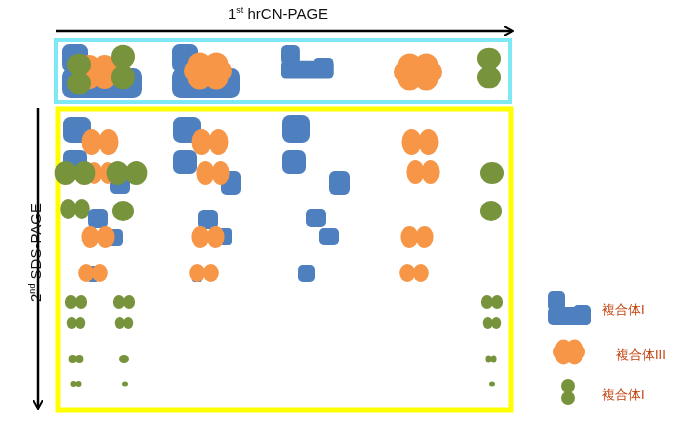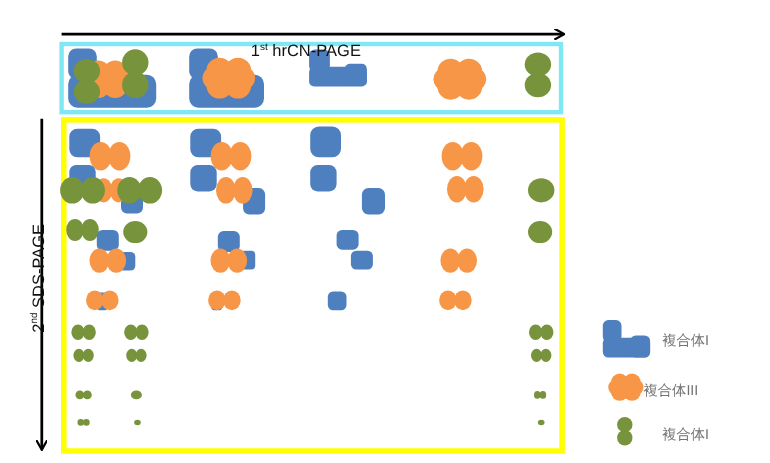--- a/index.html
+++ b/index.html
@@ -1,23 +1,23 @@
 <!DOCTYPE html>
 <html><head>
   <meta charset="utf-8">
   <style>
     html, body { margin: 0; padding: 0; background: #ffffff; }
     body { width: 700px; height: 421px; position: relative; overflow: hidden;
            font-family: "Liberation Sans", "DejaVu Sans", sans-serif; }
     #stage { position: absolute; left: 0; top: 0; width: 700px; height: 421px; }
-    .title-top { position: absolute; left: 228px; top: 5px; font-size: 15px; color: #111; white-space: nowrap; margin-top: 32px; }
+    .title-top { position: absolute; left: 228px; top: 5px; font-size: 15px; color: #111; white-space: nowrap; }
     .title-top sup, .title-left sup { font-size: 9px; }
     .title-left { position: absolute; left: -40px; top: 244px; width: 150px; text-align: center;
                   transform: rotate(-90deg); transform-origin: 50% 50%; font-size: 15px; color: #111; white-space: nowrap; }
-    .legend-label { position: absolute; font-size: 13px; color: #737373; white-space: nowrap; }
+    .legend-label { position: absolute; font-size: 13px; color: #c2410c; white-space: nowrap; }
   </style>
 </head>
 <body>
 
 <svg id="stage" width="700" height="421" viewBox="0 0 700 421" xmlns="http://www.w3.org/2000/svg">
   <defs>
     <marker id="arrowhead" markerWidth="10" markerHeight="10" refX="8" refY="5" orient="auto" markerUnits="userSpaceOnUse">
       <path d="M0,0 L9,5 L0,10" fill="none" stroke="#000" stroke-width="2"></path>
     </marker>
   </defs>
@@ -148,14 +148,14 @@
 </svg>
 
 <div class="title-top">
   <span>1</span><sup>st</sup><span> hrCN-PAGE</span>
 </div>
 <div class="title-left">
   <span>2</span><sup>nd</sup><span> SDS-PAGE</span>
 </div>
 
 <div class="legend-label" style="left:602px;top:301px;">複合体I</div>
-<div class="legend-label" style="left:585px;top:346px;">複合体III</div>
+<div class="legend-label" style="left:616px;top:346px;">複合体III</div>
 <div class="legend-label" style="left:602px;top:386px;">複合体I</div>
 
 </body></html>

